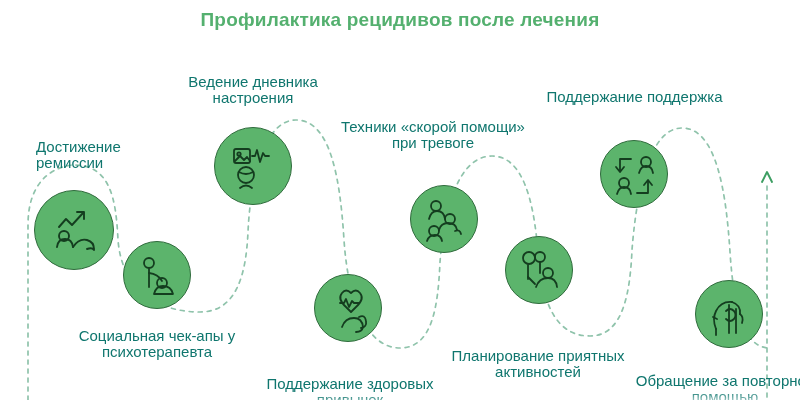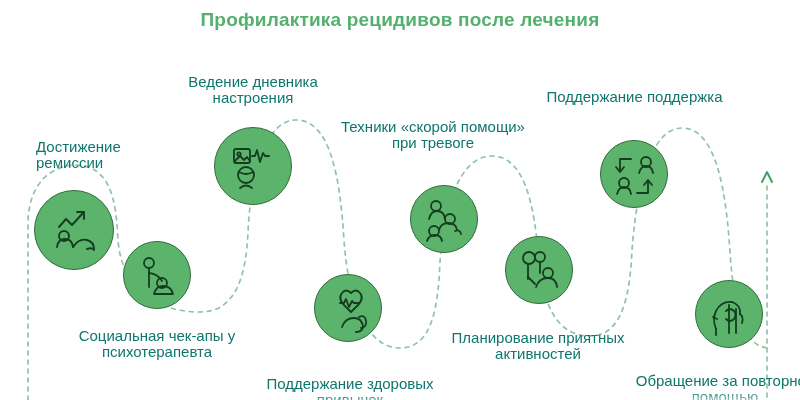--- a/index.html
+++ b/index.html
@@ -151,21 +151,21 @@
           <circle cx="23" cy="21" r="6"></circle>
           <circle cx="34" cy="20" r="5"></circle>
           <path d="M22 28 L22 42"></path>
           <path d="M34 26 L34 36"></path>
           <circle cx="42" cy="36" r="5"></circle>
           <path d="M30 50 q3 -9 12 -9 q8 0 9 9"></path>
           <path d="M22 40 q4 4 7 7"></path>
         </g>
       </svg>
     </div>
-    <div class="label" style="left:443px;top:330px;width:190px;">Планирование приятных
+    <div class="label" style="left:443px;top:348px;width:190px;">Планирование приятных
 активностей</div>
   </div>
 
   <div class="node">
     <div class="bubble" style="left:600px;top:140px;width:68px;height:68px;">
       <svg width="68" height="68" viewBox="0 0 68 68">
         <g fill="none" stroke="#143d1f" stroke-width="1.8" stroke-linecap="round" stroke-linejoin="round">
           <path d="M30 18 L19 18 L19 30"></path>
           <polyline points="15,26 19,31 23,26"></polyline>
           <circle cx="45" cy="21" r="5"></circle>

